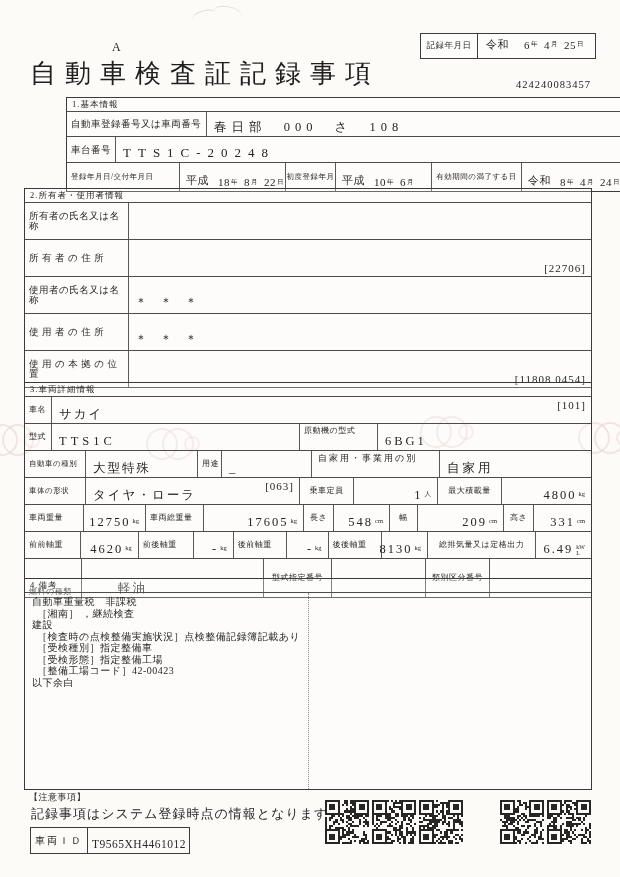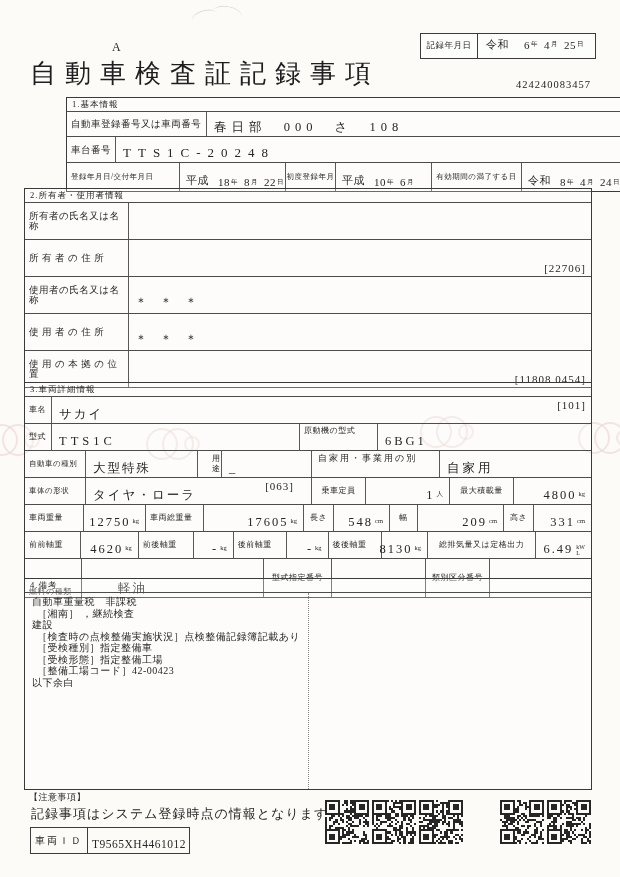--- a/index.html
+++ b/index.html
@@ -205,32 +205,32 @@
     </div>
     <div class="row h26">
       <div class="cell lab fs8" style="width:26px;">型式</div>
       <div class="cell val" style="width:248px;letter-spacing:4px;">TTS1C</div>
       <div class="cell lab fs8 top" style="width:78px;">原動機の型式</div>
       <div class="cell val fx" style="letter-spacing:3px;">6BG1</div>
     </div>
     <div class="row h26">
       <div class="cell lab fs75" style="width:60px;">自動車の種別</div>
       <div class="cell val" style="width:112px;">大型特殊</div>
-      <div class="cell lab fs8" style="width:24px;padding-left:14px;">用途</div>
+      <div class="cell lab fs8" style="width:24px;padding-left:4px;">用途</div>
       <div class="cell val" style="width:90px;">_</div>
       <div class="cell lab top" style="width:128px;letter-spacing:2px;padding-left:6px;font-size:9px;">自家用・事業用の別</div>
       <div class="cell val fx" style="letter-spacing:3px;">自家用</div>
     </div>
     <div class="row h26">
       <div class="cell lab fs75" style="width:60px;">車体の形状</div>
       <div class="cell val" style="width:214px;">
         <span>タイヤ・ローラ</span>
         <span class="code">[063]</span>
       </div>
-      <div class="cell lab fs8 ctr" style="width:54px;margin-left:12px;">乗車定員</div>
+      <div class="cell lab fs8 ctr" style="width:54px;">乗車定員</div>
       <div class="cell val r" style="width:84px;">
         <span>1</span>
           <span class="u">人</span>
       </div>
       <div class="cell lab fs8 ctr" style="width:64px;">最大積載量</div>
       <div class="cell val r fx">
         <span>4800</span>
           <span class="u">kg</span>
       </div>
     </div>

